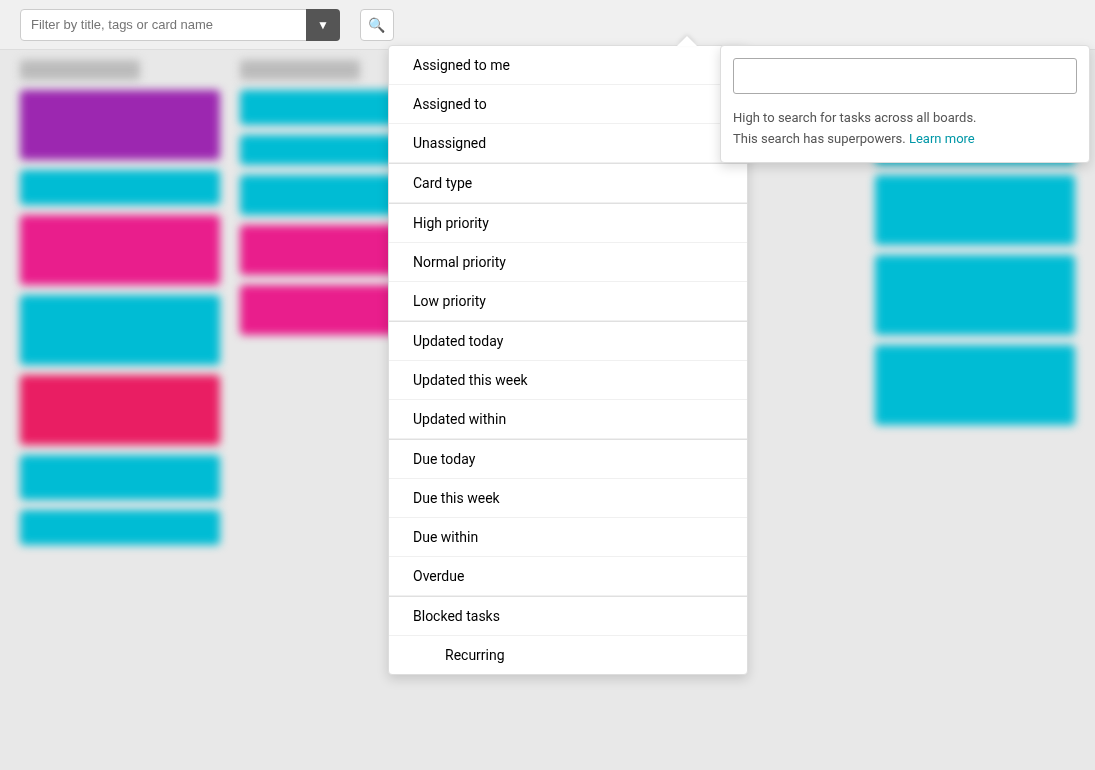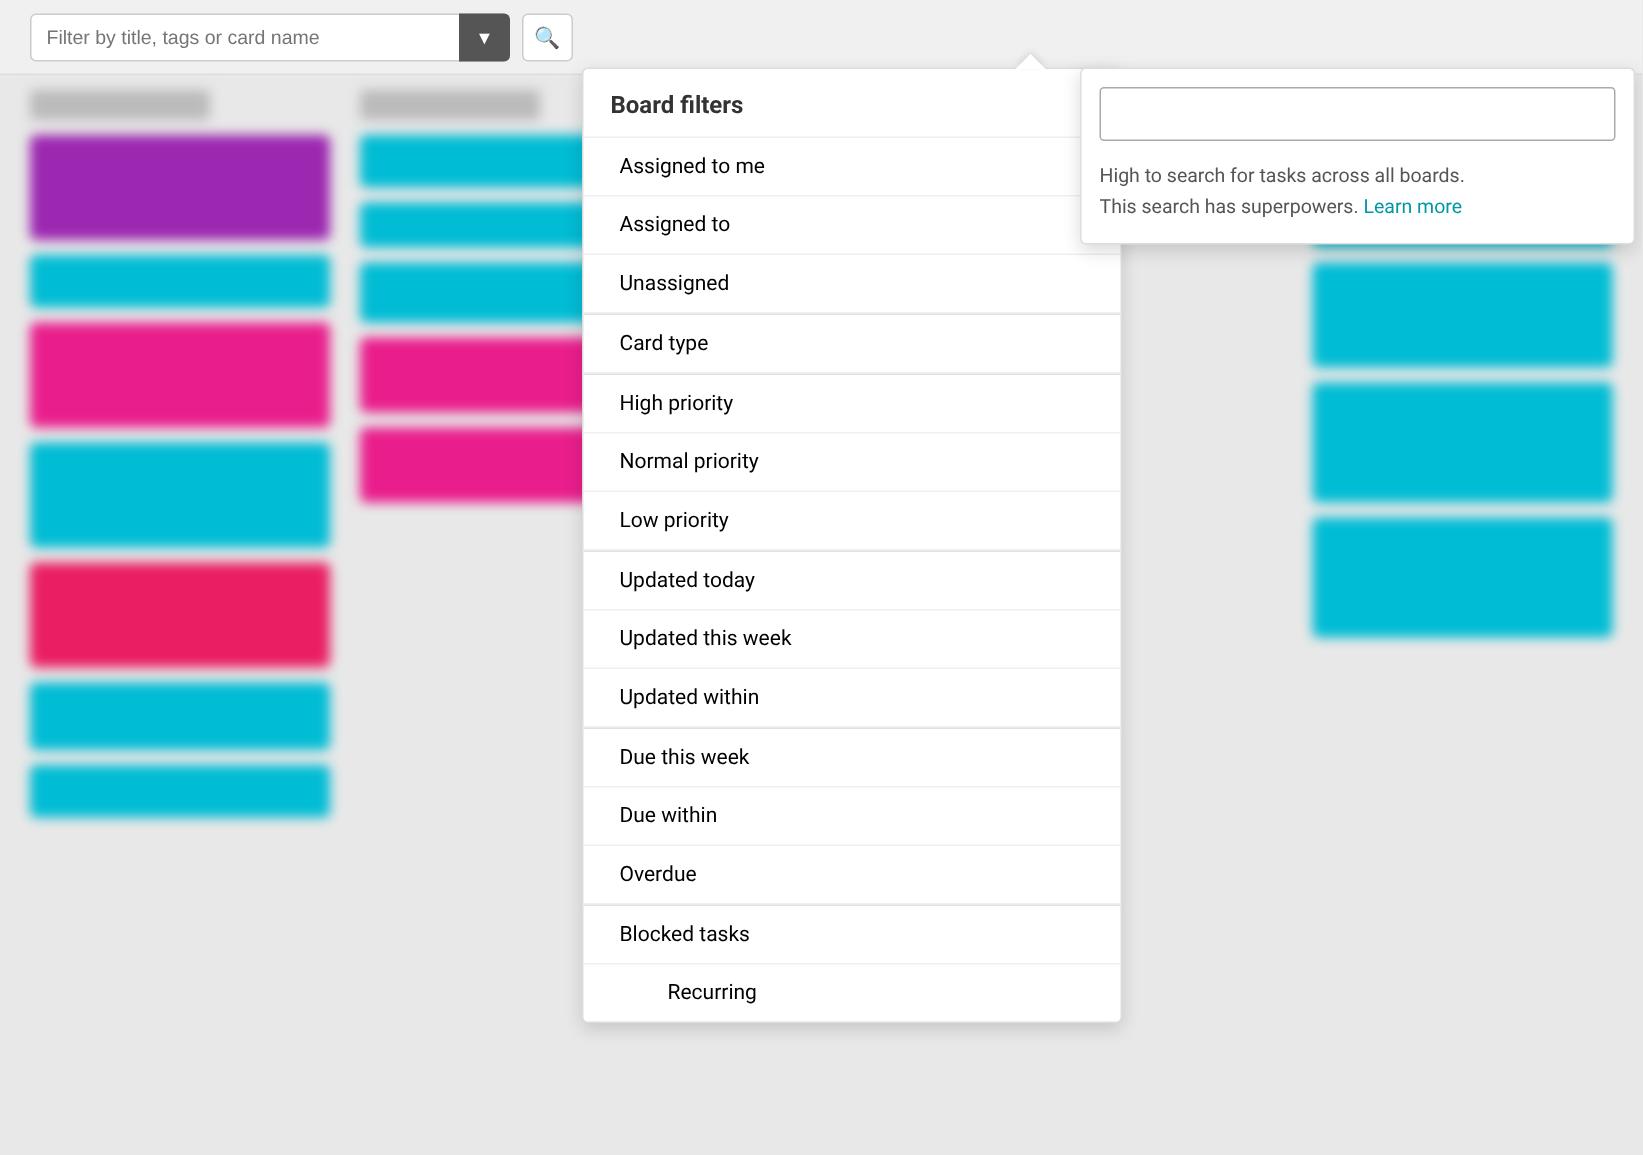--- a/index.html
+++ b/index.html
@@ -56,21 +56,21 @@
 
     
     .toolbar {
       position: absolute;
       top: 0; left: 0; right: 0;
       height: 50px;
       background: #f0f0f0;
       display: flex;
       align-items: center;
       padding: 0 20px;
-      gap: 8px;
+      gap: 20px;
       border-bottom: 1px solid #ddd;
     }
 
     .filter-input-wrapper {
       position: relative;
       display: flex;
       align-items: center;
     }
 
     .filter-input {
@@ -265,36 +265,36 @@
       <span>▼</span>
     </button>
   </div>
   <button class="search-btn">
     <span>🔍</span>
   </button>
 </div>
 
 <div class="dropdown-panel">
   <div class="dropdown-arrow"></div>
-  <div class="dropdown-header">Board filters</div>
 
   <div class="dropdown-item">Assigned to me</div>
   <div class="dropdown-item">Assigned to</div>
   <div class="dropdown-item">Unassigned</div>
   <div class="dropdown-divider"></div>
   <div class="dropdown-item">Card type</div>
   <div class="dropdown-divider"></div>
   <div class="dropdown-item">High priority</div>
   <div class="dropdown-item">Normal priority</div>
   <div class="dropdown-item">Low priority</div>
   <div class="dropdown-divider"></div>
   <div class="dropdown-item">Updated today</div>
   <div class="dropdown-item">Updated this week</div>
   <div class="dropdown-item">Updated within</div>
   <div class="dropdown-divider"></div>
+  <div class="dropdown-item">Due today</div>
   <div class="dropdown-item">Due this week</div>
   <div class="dropdown-item">Due within</div>
   <div class="dropdown-item">Overdue</div>
   <div class="dropdown-divider"></div>
   <div class="dropdown-item">Blocked tasks</div>
   <div class="dropdown-item">Recurring</div>
 </div>
 
 <div class="search-popup">
   <input type="text" style="">

